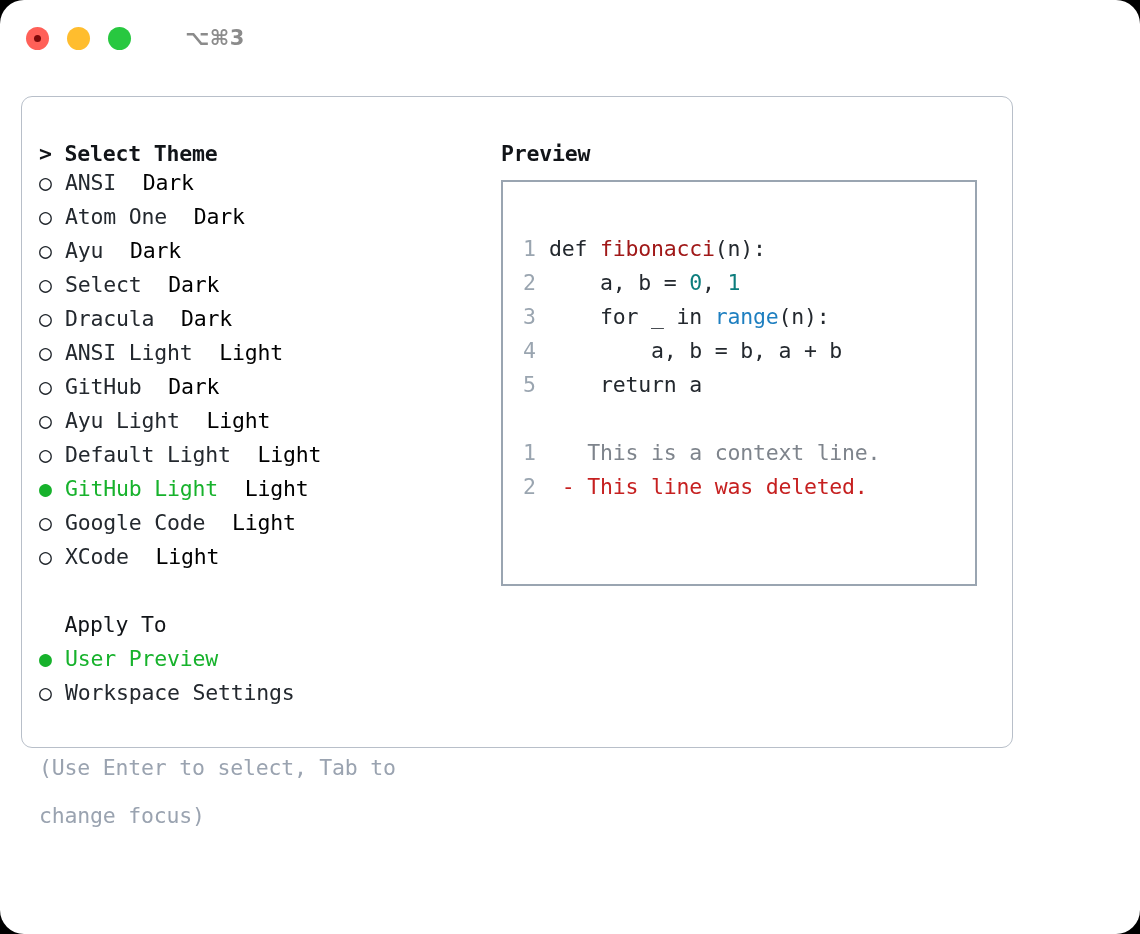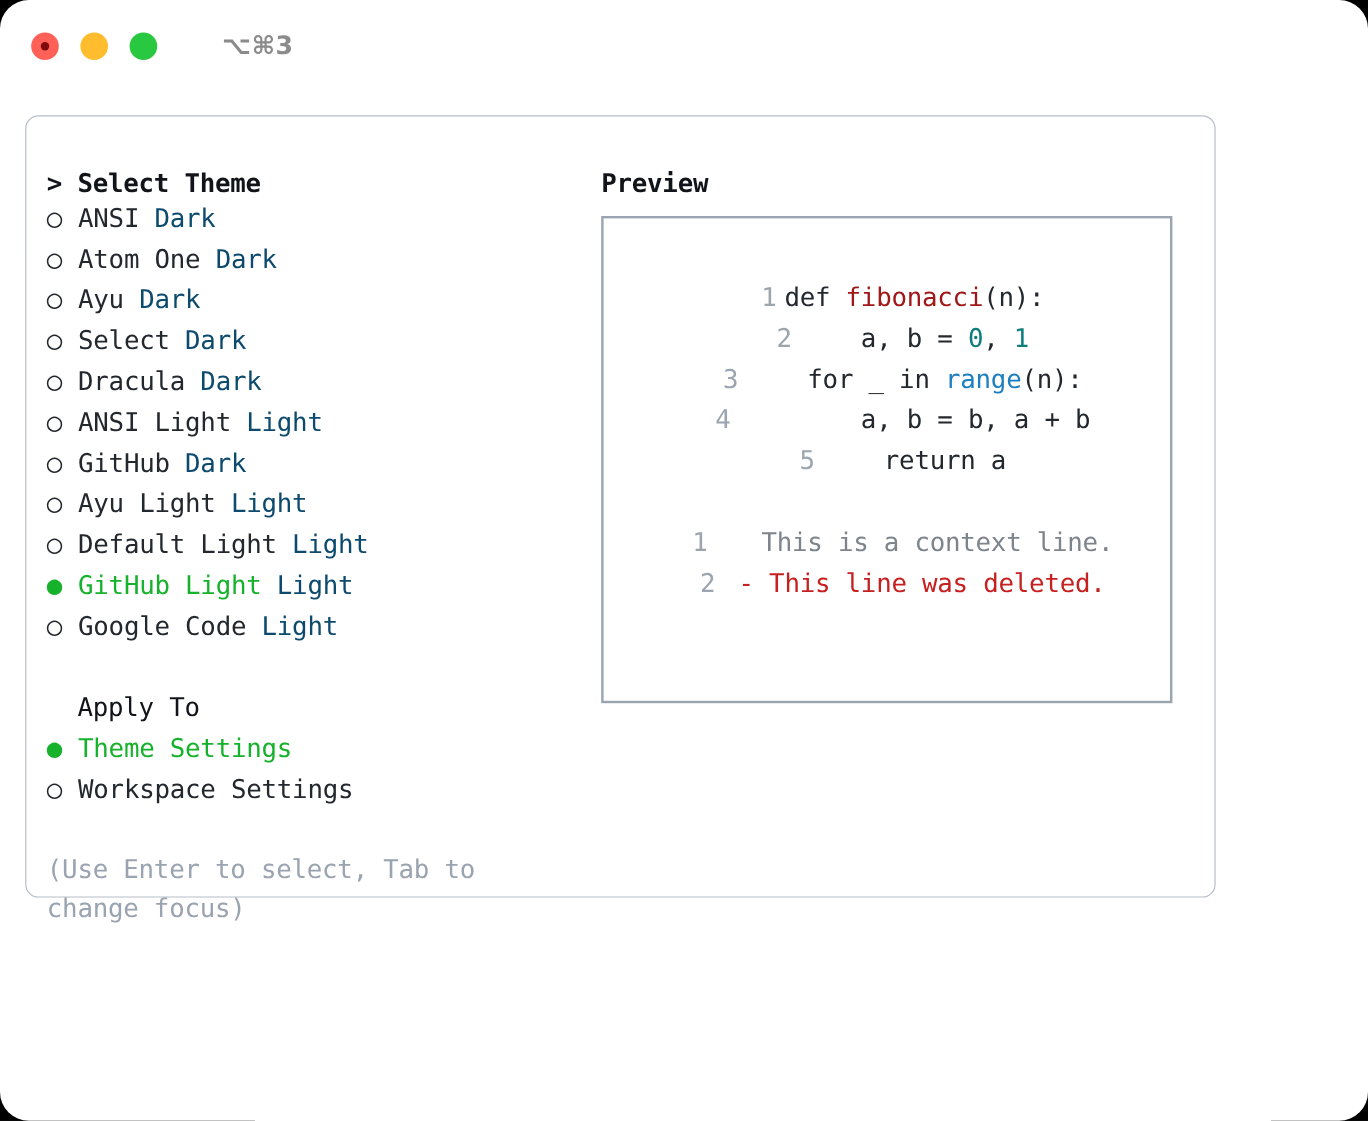--- a/index.html
+++ b/index.html
@@ -103,40 +103,41 @@
     line-height: 34px;
     color: #23282e;
     white-space: pre;
     letter-spacing: -0.2px;
   }
   .marker {
     display: inline-block;
     width: 26px;
   }
   .variant {
-    color: #0c4a6e;
+    color: #000000;
+    margin-left: 14px;
   }
   .row-selected .label,
   .row-selected .marker {
     color: #17b22c;
   }
 
   .subhead {
     font-size: 21.5px;
     line-height: 34px;
     color: #111418;
     white-space: pre;
     letter-spacing: -0.2px;
   }
 
   .spacer-lg { height: 34px; }
 
   .hint {
     font-size: 21.5px;
-    line-height: 32px;
+    line-height: 48px;
     color: #9aa3b0;
     letter-spacing: -0.2px;
     width: 420px;
   }
 
   
   .preview-title {
     font-size: 21.5px;
     font-weight: bold;
     color: #111418;
@@ -150,21 +151,20 @@
     box-sizing: border-box;
     background: #fff;
     padding: 50px 0 0 20px;
   }
   .code-line {
     font-size: 21.5px;
     line-height: 34px;
     white-space: pre;
     color: #23282e;
     letter-spacing: -0.2px;
-    text-align: center;
   }
   .ln {
     display: inline-block;
     width: 26px;
     color: #9aa5b0;
   }
   .tok-fn   { color: #a01818; }
   .tok-num  { color: #0d7d7d; }
   .tok-call { color: #1e7fc0; }
   .diff-ctx { color: #7e848c; }
@@ -197,28 +197,29 @@
             <div class="list-row"><span class="marker">○</span><span class="label">Atom One</span><span class="variant"> Dark</span></div>
             <div class="list-row"><span class="marker">○</span><span class="label">Ayu</span><span class="variant"> Dark</span></div>
             <div class="list-row"><span class="marker">○</span><span class="label">Select</span><span class="variant"> Dark</span></div>
             <div class="list-row"><span class="marker">○</span><span class="label">Dracula</span><span class="variant"> Dark</span></div>
             <div class="list-row"><span class="marker">○</span><span class="label">ANSI Light</span><span class="variant"> Light</span></div>
             <div class="list-row"><span class="marker">○</span><span class="label">GitHub</span><span class="variant"> Dark</span></div>
             <div class="list-row"><span class="marker">○</span><span class="label">Ayu Light</span><span class="variant"> Light</span></div>
             <div class="list-row"><span class="marker">○</span><span class="label">Default Light</span><span class="variant"> Light</span></div>
             <div class="list-row row-selected"><span class="marker">●</span><span class="label">GitHub Light</span><span class="variant"> Light</span></div>
             <div class="list-row"><span class="marker">○</span><span class="label">Google Code</span><span class="variant"> Light</span></div>
+            <div class="list-row"><span class="marker">○</span><span class="label">XCode</span><span class="variant"> Light</span></div>
           </div>
 
         <div class="spacer-lg"></div>
 
         <div class="subhead" id="apply-to-heading">  Apply To</div>
 
         <div id="apply-to-list">
-            <div class="list-row row-selected"><span class="marker">●</span><span class="label">Theme Settings</span></div>
+            <div class="list-row row-selected"><span class="marker">●</span><span class="label">User Preview</span></div>
             <div class="list-row"><span class="marker">○</span><span class="label">Workspace Settings</span></div>
           </div>
 
         <div class="spacer-lg"></div>
 
         <div class="hint">(Use Enter to select, Tab to change focus)</div>
       </div>
 
       <div class="col-right">
         <div class="preview-title">Preview</div>

